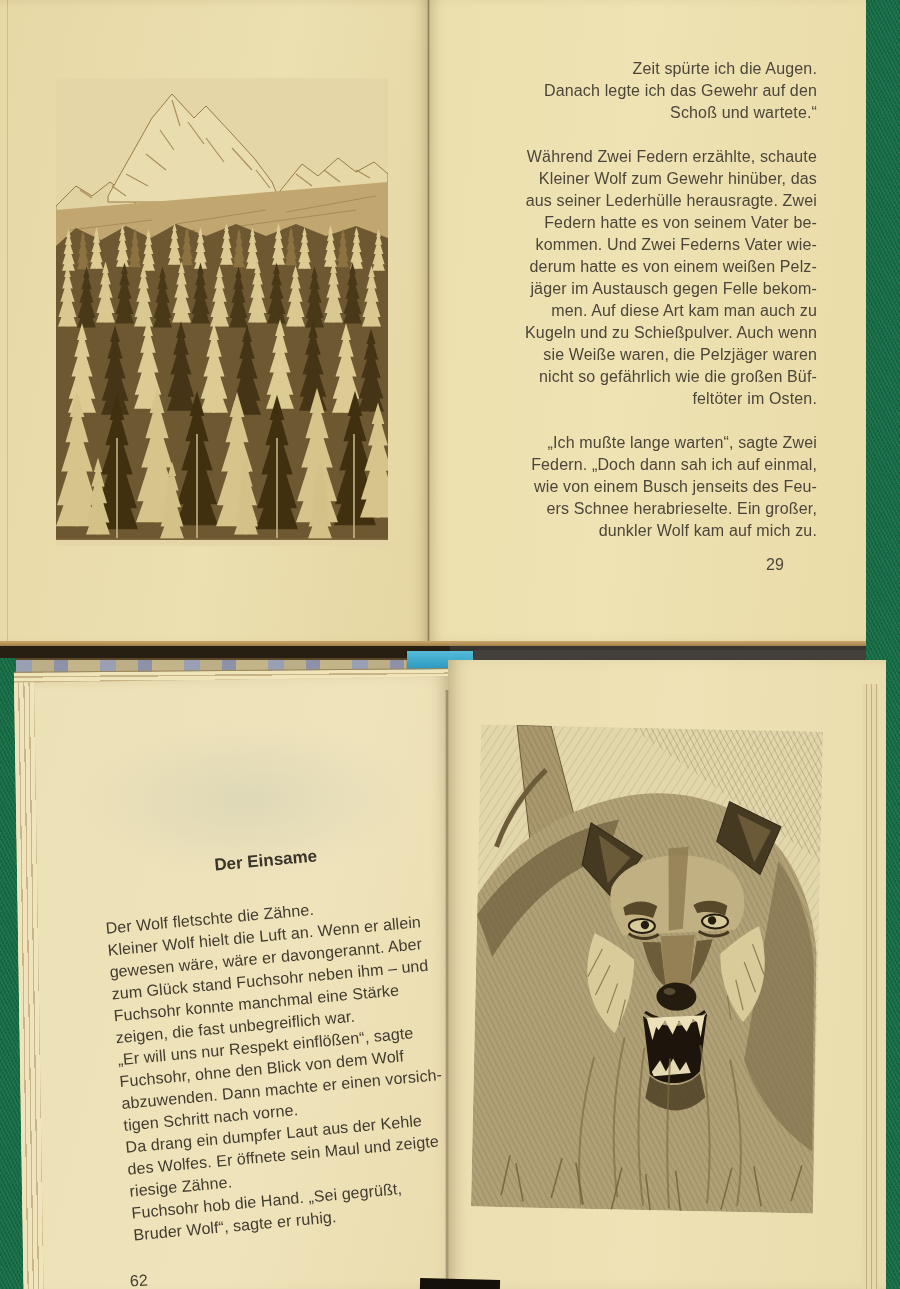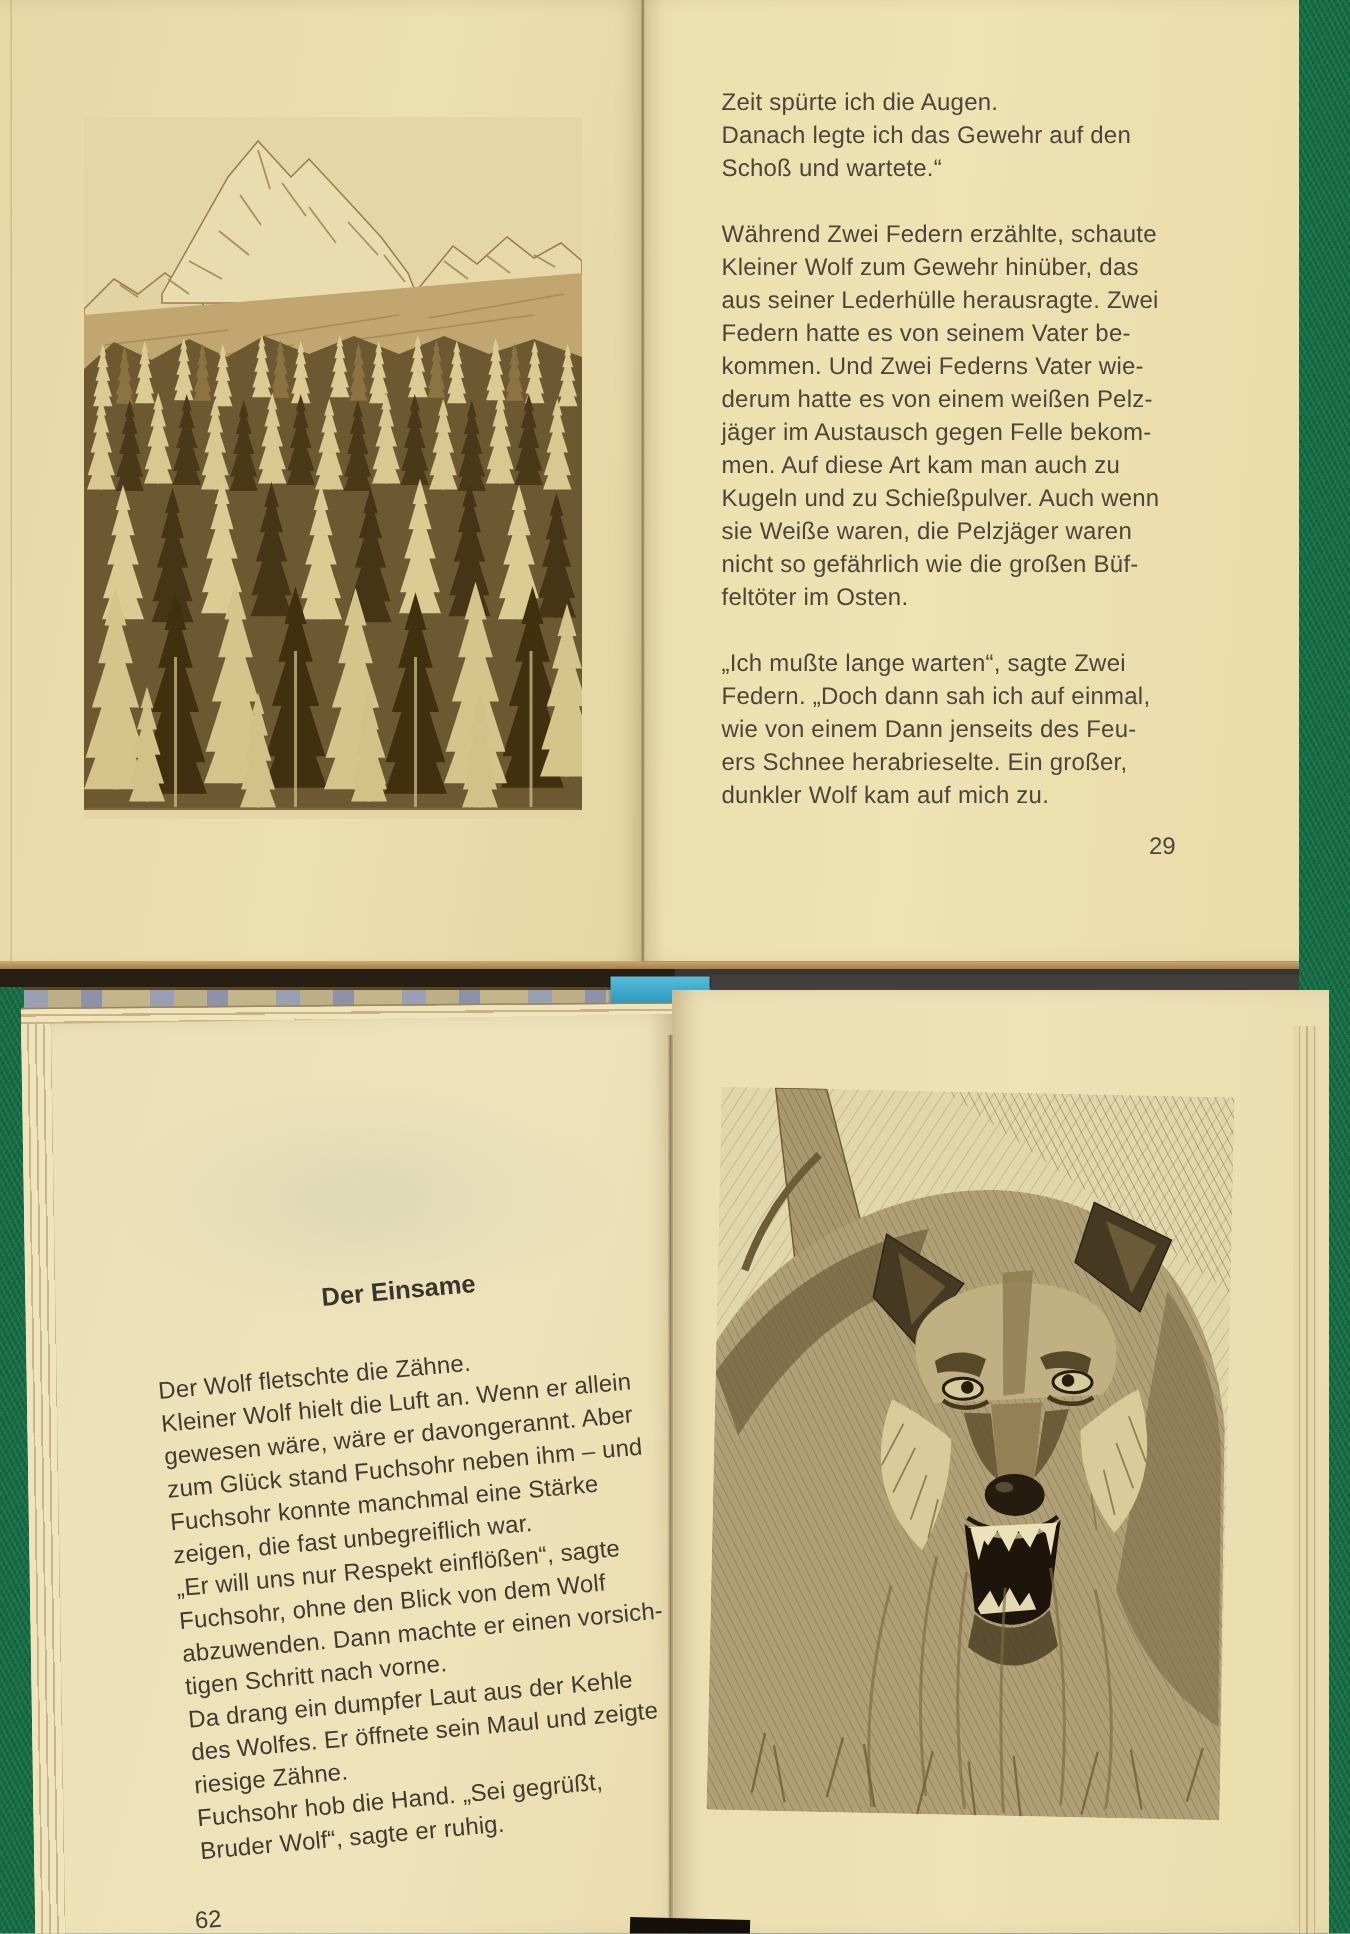--- a/index.html
+++ b/index.html
@@ -51,21 +51,21 @@
   .bb-right{position:absolute;left:448px;top:660px;width:438px;height:629px;
     background:linear-gradient(95deg,#ece0b2,#eee2b6 50%,#e9dcac);
     box-shadow:inset 14px 0 18px -10px rgba(110,85,45,.4);}
   .bb-right::after{content:"";position:absolute;right:8px;top:24px;bottom:0;width:16px;
     background:repeating-linear-gradient(90deg,#e6d8a8 0 4px,#c3b080 4px 5px);}
   .bb-wedge{position:absolute;left:420px;top:1279px;width:80px;height:12px;
     background:#16100a;transform:rotate(1.5deg);}
   
   .booktext{color:#4c453a;font-size:16px;line-height:22px;letter-spacing:.15px;}
   .prelines{white-space:pre-line;}
-  .tr-text{position:absolute;left:481px;top:58px;width:336px;}
+  .tr-text{position:absolute;left:481px;top:58px;width:336px;text-align:right;}
   .tr-text .para{margin:0 0 22px 0;}
   .pagenum-top{position:absolute;left:766px;top:556px;font-size:16px;color:#4c453a;}
   .bl-textwrap{position:absolute;left:100px;top:866px;width:372px;
     transform:rotate(-5.2deg);transform-origin:0 0;color:#413b2f;}
   .bl-title{font-size:17px;font-weight:700;margin:0 0 32px 114px;color:#3a352b;}
   .bl-lines{font-size:16px;line-height:22px;letter-spacing:.1px;}
   .pagenum-bottom{position:absolute;left:130px;top:1272px;font-size:16px;color:#45402f;
     transform:rotate(-4deg);}
   
   .forest-svg{position:absolute;left:56px;top:78px;width:332px;height:468px;}
@@ -211,21 +211,21 @@
 kommen. Und Zwei Federns Vater wie-
 derum hatte es von einem weißen Pelz-
 jäger im Austausch gegen Felle bekom-
 men. Auf diese Art kam man auch zu
 Kugeln und zu Schießpulver. Auch wenn
 sie Weiße waren, die Pelzjäger waren
 nicht so gefährlich wie die großen Büf-
 feltöter im Osten.</p>
         <p class="para prelines">„Ich mußte lange warten“, sagte Zwei
 Federn. „Doch dann sah ich auf einmal,
-wie von einem Dann jenseits des Feu-
+wie von einem Busch jenseits des Feu-
 ers Schnee herabrieselte. Ein großer,
 dunkler Wolf kam auf mich zu.</p>
       </div>
       <div class="pagenum-top" style="position:absolute;left:337px;top:556px;">29</div>
     </div>
     <div class="tb-gutter"></div>
     <div class="tb-edge-tan"></div>
     <div class="tb-edge-dark"></div>
     <div class="tb-foredge"></div>
     <div class="tb-underedge"></div>

